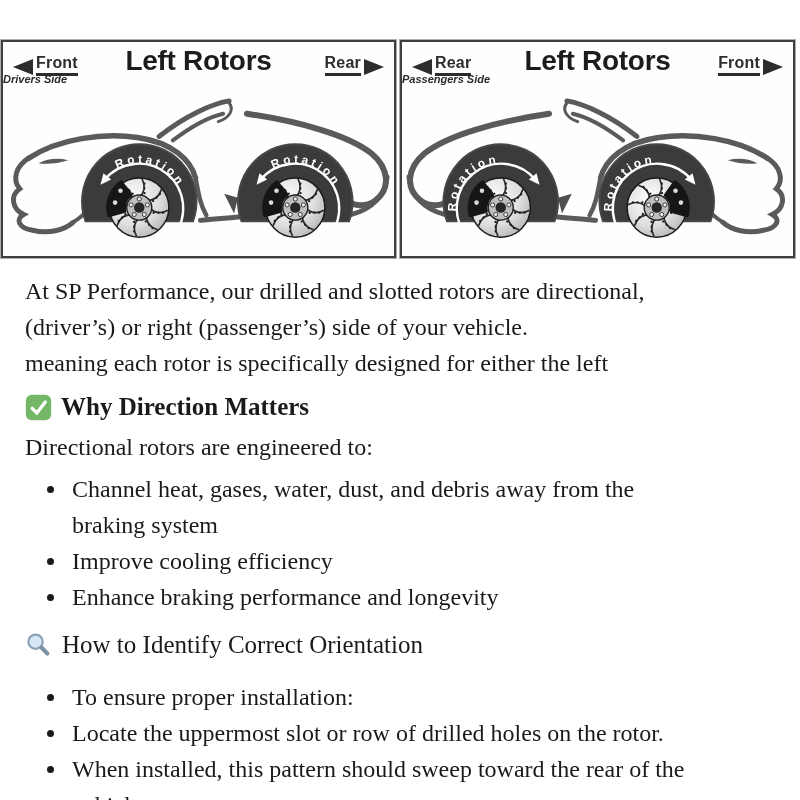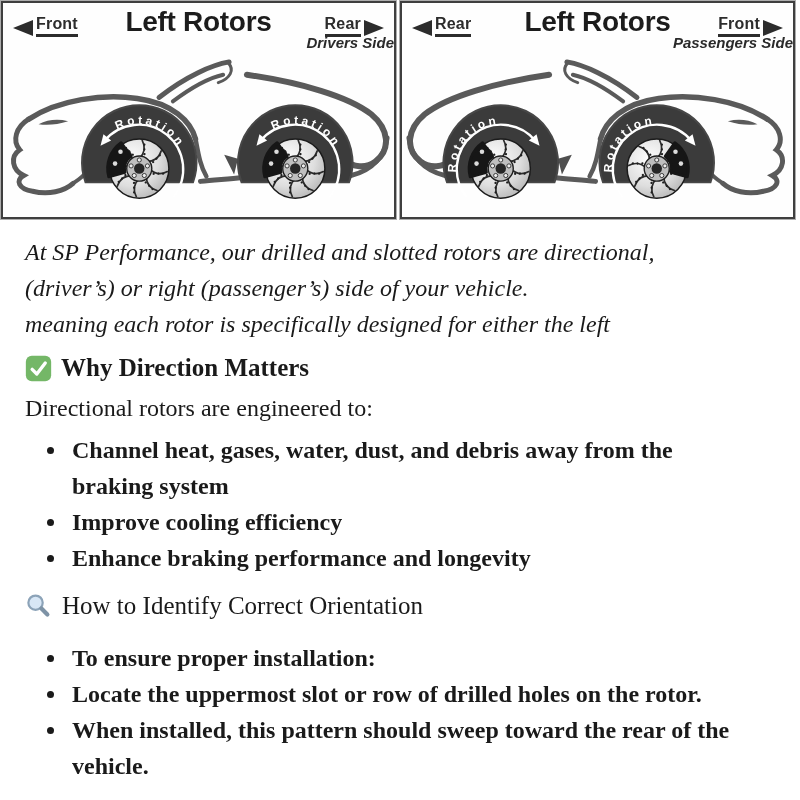--- a/index.html
+++ b/index.html
@@ -1,44 +1,44 @@
 <!DOCTYPE html>
 <html><head>
 <meta charset="utf-8">
 <style>
   html,body{margin:0;padding:0;background:#fff;}
   body{width:800px;height:800px;overflow:hidden;font-family:"Liberation Serif",serif;color:#1a1a1a;}
 
   
-  .panels{display:flex;gap:4px;padding:1px;}
+  .panels{display:flex;gap:4px;padding:1px;margin-top:39px;}
   .panel{position:relative;box-sizing:border-box;width:395px;height:218px;background:#fefefe;
          border:2px solid #3f3f3f;box-shadow:0 0 0 1px #adadad;}
   .panel-header{position:relative;height:50px;font-family:"Liberation Sans",sans-serif;}
   .dir{position:absolute;top:12px;display:flex;align-items:center;gap:3px;}
   .dir-left{left:10px;}
   .dir-right{right:10px;}
   .dir-label{font-weight:800;font-size:16px;color:#2c2c2c;border-bottom:3px solid #2c2c2c;padding-bottom:1px;letter-spacing:.2px;}
   .tri{width:0;height:0;border-top:8px solid transparent;border-bottom:8px solid transparent;margin-top:4px;}
   .tri-left{border-right:20px solid #2c2c2c;}
   .tri-right{border-left:20px solid #2c2c2c;}
   .panel-title{position:absolute;left:0;right:0;top:3px;text-align:center;font-size:28px;font-weight:900;
                letter-spacing:-.3px;color:#1c1c1c;}
-  .panel-subtitle{position:absolute;left:0;right:0;top:31px;text-align:right;font-size:15px;font-weight:700;
+  .panel-subtitle{position:absolute;left:0;right:0;top:31px;text-align:left;font-size:11px;font-weight:700;
                   font-style:italic;color:#2a2a2a;}
   .car-svg{display:block;width:100%;height:162px;}
   .rot-text{font-family:"Liberation Sans",sans-serif;font-size:12px;font-weight:bold;fill:#fff;letter-spacing:3px;}
 
   
   .content{padding:0 30px 0 25px;font-size:24px;line-height:36px;}
-  .intro{margin:14px 0 8px;font-style:italic;}
+  .intro{margin:14px 0 8px;}
   .line{display:block;}
   h2.why{margin:4px 0 2px;font-size:25px;line-height:36px;font-weight:700;display:flex;align-items:center;gap:9px;}
   h3.how{margin:12px 0 0;font-size:25px;line-height:36px;font-weight:400;display:flex;align-items:center;gap:10px;}
   .lead{margin:4px 0 0;}
-  ul{margin:6px 0 0;padding:0 0 0 43px;font-weight:bold;}
+  ul{margin:6px 0 0;padding:0 0 0 43px;}
   ul.how-list{margin-top:16px;}
   li{margin:0;padding-left:4px;}
   .hicon{width:27px;height:27px;flex:0 0 auto;}
 </style>
 </head>
 <body>
 
 <div class="panels">
 
   <div class="panel">

